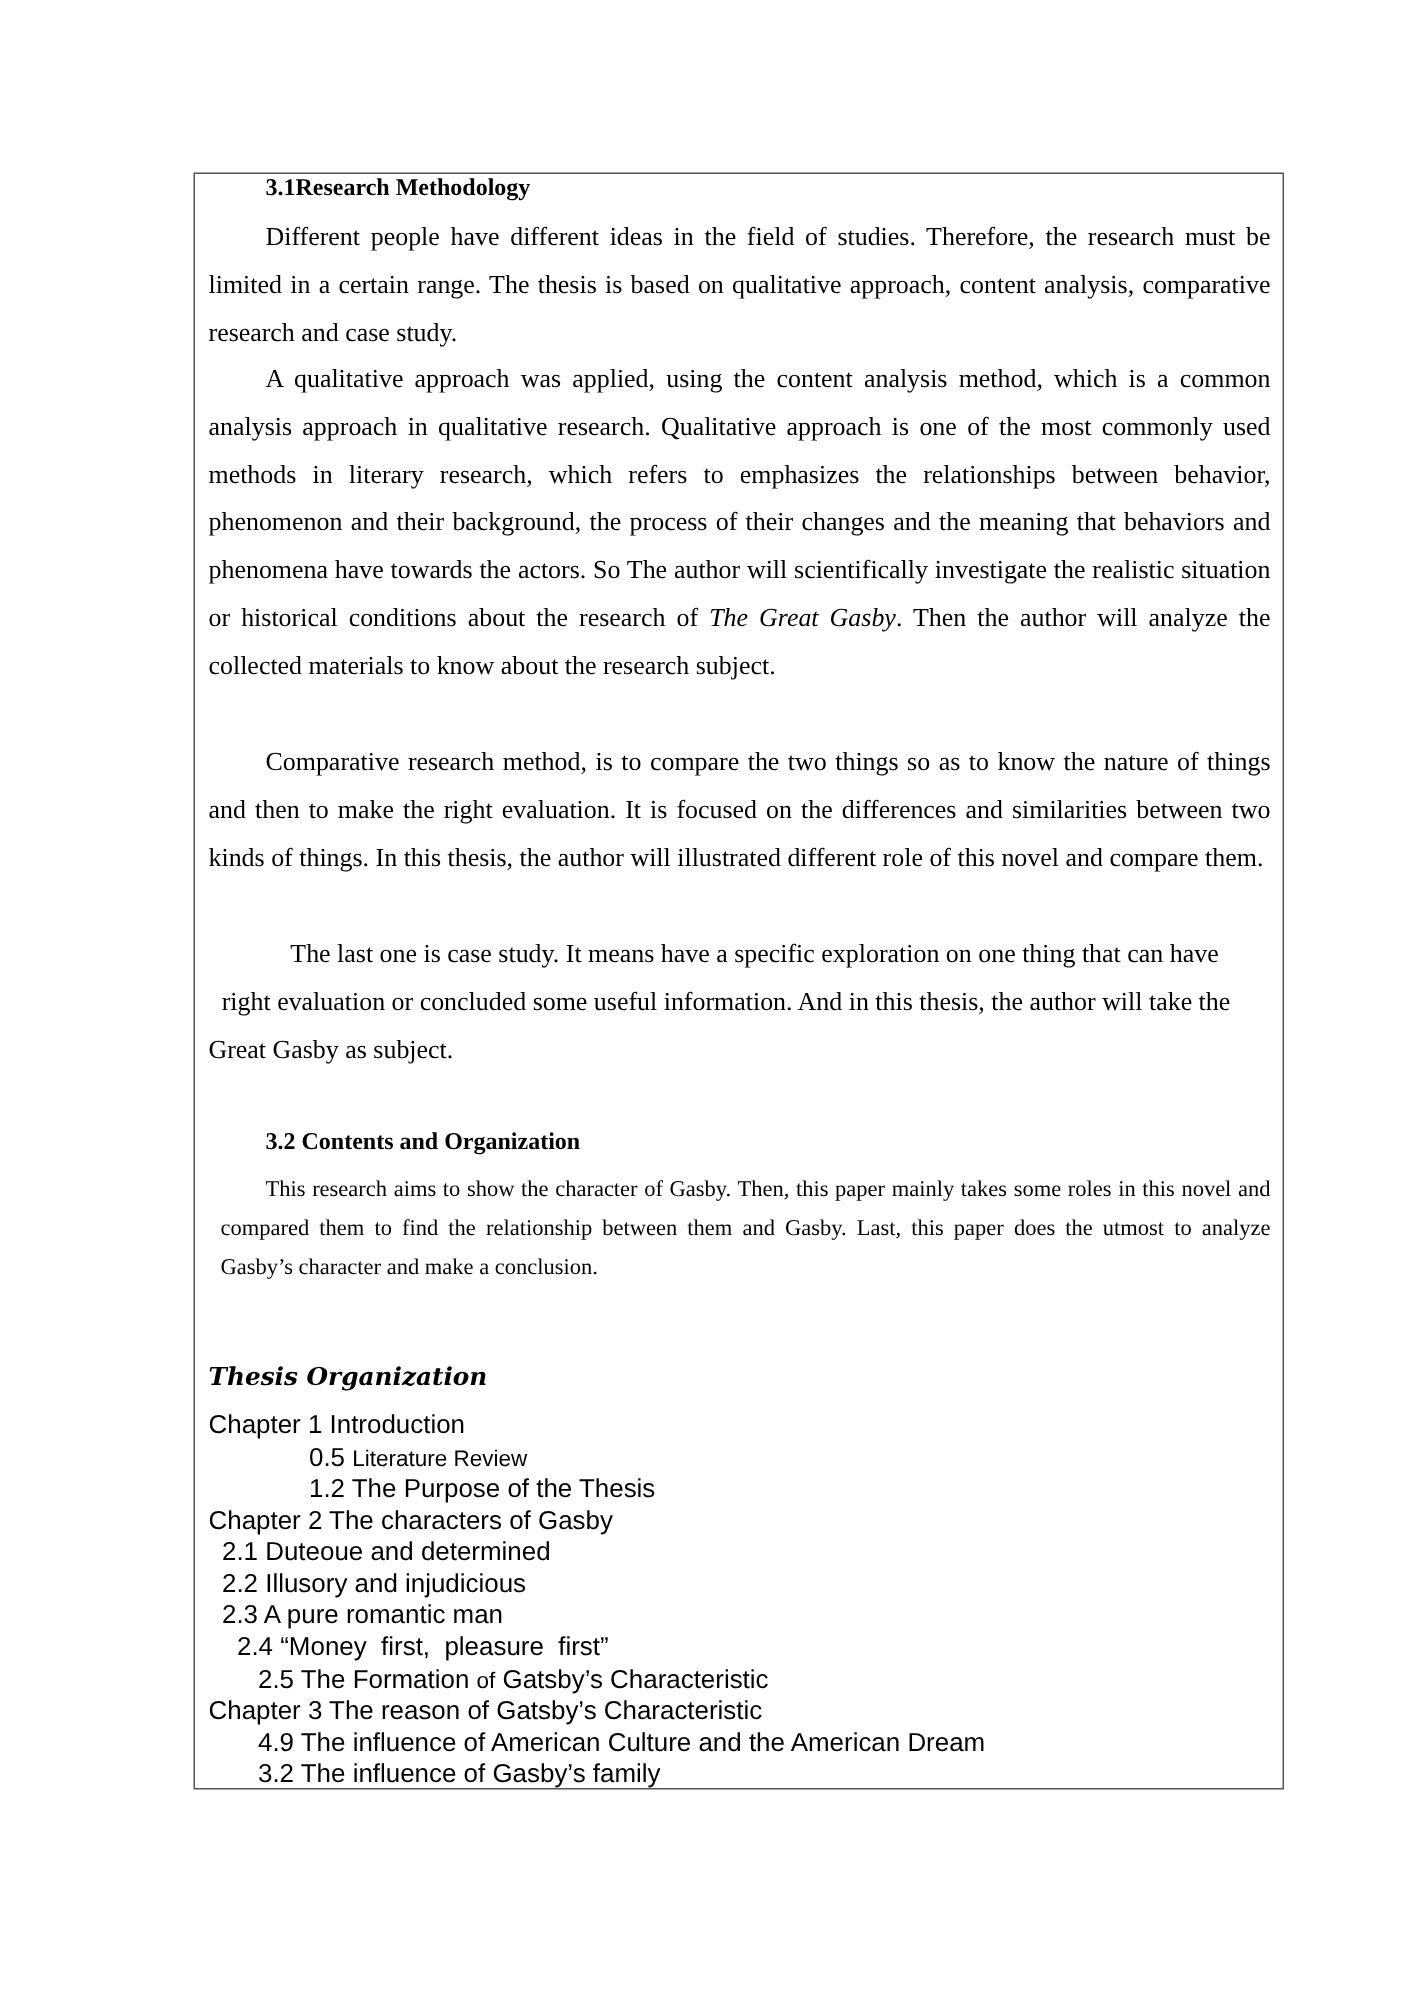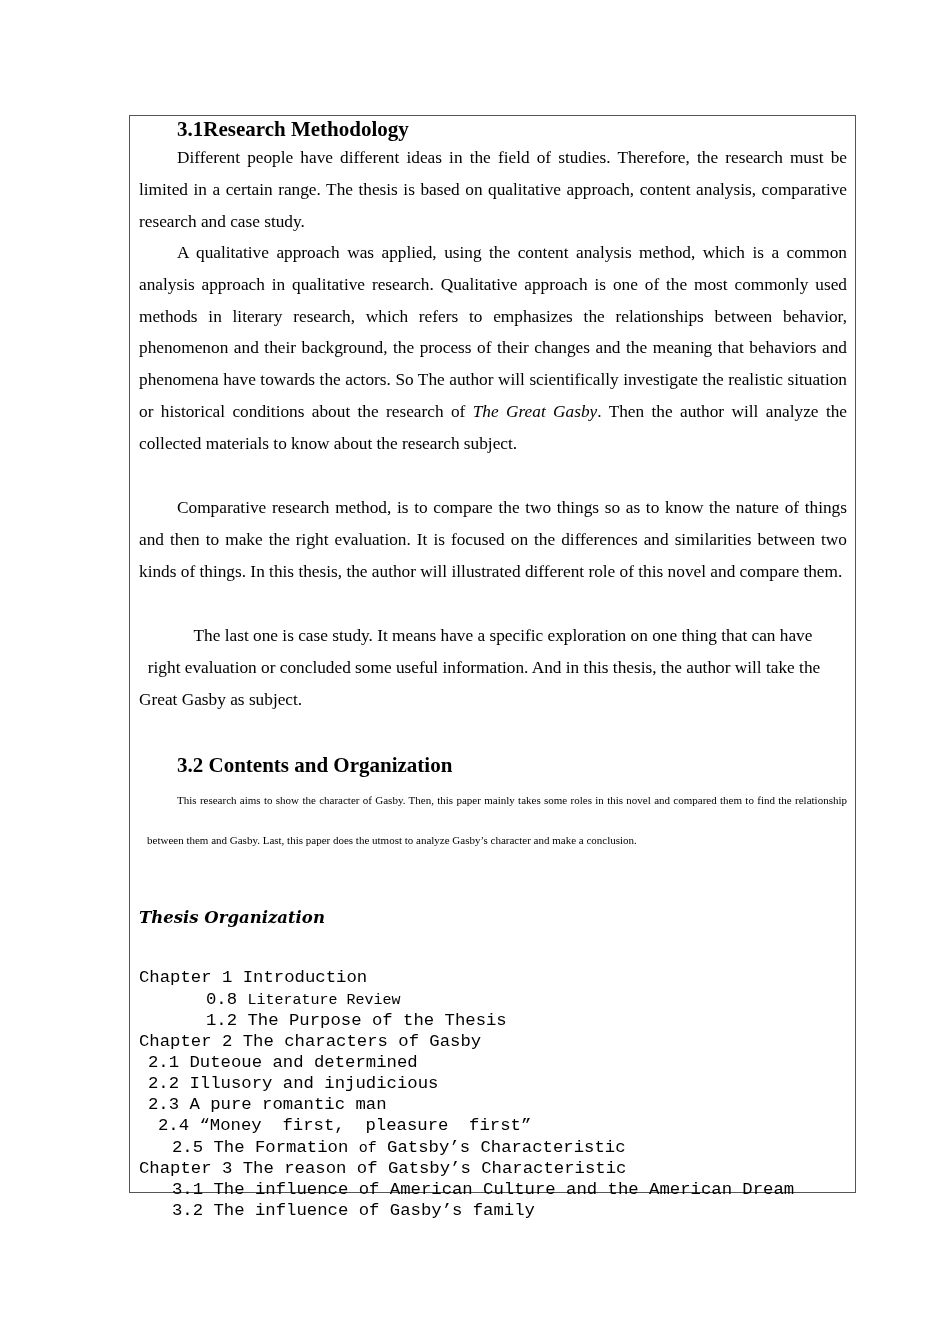--- a/index.html
+++ b/index.html
@@ -1,22 +1,22 @@
 <!DOCTYPE html>
 <html><head>
 <meta charset="utf-8">
 <style>
   html, body { margin: 0; padding: 0; background: #ffffff; }
   body { width: 950px; height: 1344px; position: relative; overflow: hidden; font-family: "Liberation Serif", serif; color: #000; }
   .frame { position: absolute; left: 129px; top: 115px; width: 727px; height: 1078px; border: 1px solid #555; box-sizing: border-box; }
-  .heading { position: absolute; font-weight: bold; font-size: 21px; white-space: nowrap; }
+  .heading { position: absolute; font-weight: bold; font-size: 16px; white-space: nowrap; }
   .para { position: absolute; left: 139px; width: 708px; font-size: 17.3px; line-height: 31.8px; text-align: justify; text-align-last: left; }
   .para .indent { display: inline-block; width: 38px; }
-  .para2 { position: absolute; width: 700px; font-size: 11px; line-height: 40px; text-align: justify; text-align-last: left; }
-  .toc-line { position: absolute; font-family: Liberation Mono, monospace; font-size: 17.3px; white-space: nowrap; line-height: 21px; margin-top: 28px; }
+  .para2 { position: absolute; width: 700px; font-size: 15px; line-height: 26px; text-align: justify; text-align-last: left; }
+  .toc-line { position: absolute; font-family: Liberation Sans, sans-serif; font-size: 17.3px; white-space: nowrap; line-height: 21px; }
   .small { font-size: 15px; }
 </style>
 </head>
 <body>
 
 <div class="frame"></div>
 
 <div class="heading" style="left:177px; top:117px;">3.1Research Methodology</div>
 
 <div class="para" style="top:142px;font-family:Liberation Serif, serif;"><span class="indent"></span><span>Different people have different ideas in the field of studies. Therefore, the research must be limited in a certain range. The thesis is based on qualitative approach, content analysis, comparative research and case study.</span></div>
@@ -27,23 +27,23 @@
 
 <div class="para" style="top:620px; width:690px; text-align:center;"><span class="indent"></span><span>The last one is case study. It means have a specific exploration on one thing that can have right evaluation or concluded some useful information. And in this thesis, the author will take the Great Gasby as subject.</span></div>
 
 <div class="heading" style="left:177px; top:753px;">3.2 Contents and Organization</div>
 
 <div class="para2" style="left:147px; top:780px;"><span style="display:inline-block;width:30px;"></span><span>This research aims to show the character of Gasby. Then, this paper mainly takes some roles in this novel and compared them to find the relationship between them and Gasby. Last, this paper does the utmost to analyze Gasby’s character and make a conclusion.</span></div>
 
 <div class="heading" style="left:139px; top:908px; font-family:'DejaVu Serif', serif; font-size:16.5px;font-style:italic;">Thesis Organization</div>
 
 <div class="toc-line" style="left:139px; top:939px;">Chapter 1 Introduction</div>
-<div class="toc-line" style="left:206px; top:961px;"><span>0.8 </span><span class="small">Literature Review</span></div>
+<div class="toc-line" style="left:206px; top:961px;"><span>0.5 </span><span class="small">Literature Review</span></div>
 <div class="toc-line" style="left:206px; top:982px;">1.2 The Purpose of the Thesis</div>
 <div class="toc-line" style="left:139px; top:1003px;">Chapter 2 The characters of Gasby</div>
 <div class="toc-line" style="left:148px; top:1024px;">2.1 Duteoue and determined</div>
 <div class="toc-line" style="left:148px; top:1045px;">2.2 Illusory and injudicious</div>
 <div class="toc-line" style="left:148px; top:1066px;">2.3 A pure romantic man</div>
 <div class="toc-line" style="left:158px; top:1087px; white-space:pre;">2.4 “Money  first,  pleasure  first”</div>
 <div class="toc-line" style="left:172px; top:1109px; white-space:pre;"><span>2.5 The Formation </span><span class="small">of</span><span> Gatsby’s Characteristic</span></div>
 <div class="toc-line" style="left:139px; top:1130px;">Chapter 3 The reason of Gatsby’s Characteristic</div>
-<div class="toc-line" style="left:172px; top:1151px;">3.1 The influence of American Culture and the American Dream</div>
+<div class="toc-line" style="left:172px; top:1151px;">4.9 The influence of American Culture and the American Dream</div>
 <div class="toc-line" style="left:172px; top:1172px;">3.2 The influence of Gasby’s family</div>
 
 </body></html>

